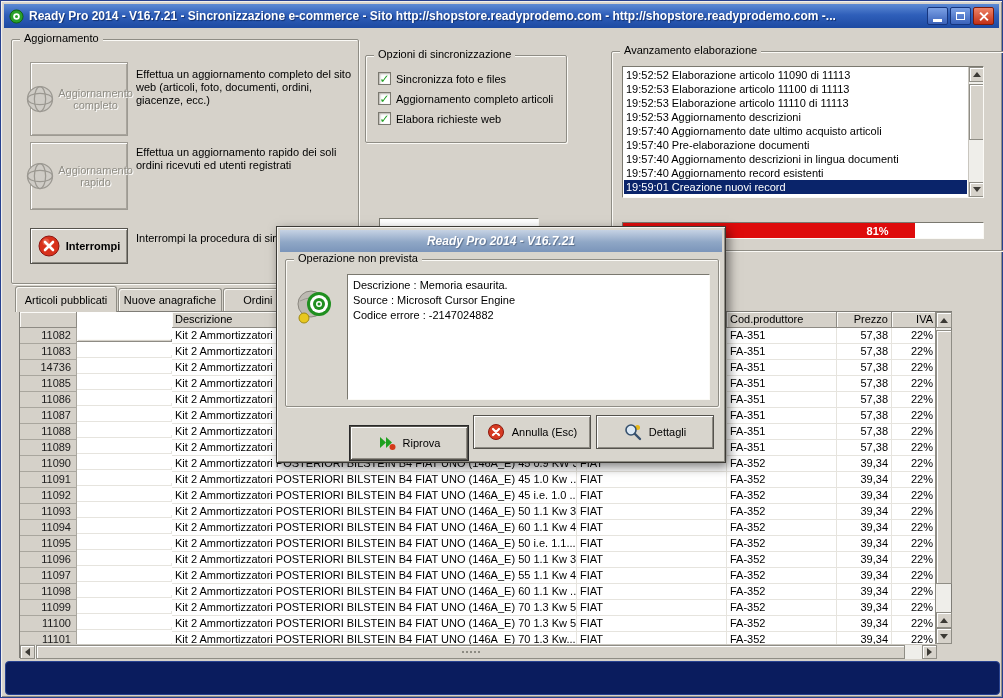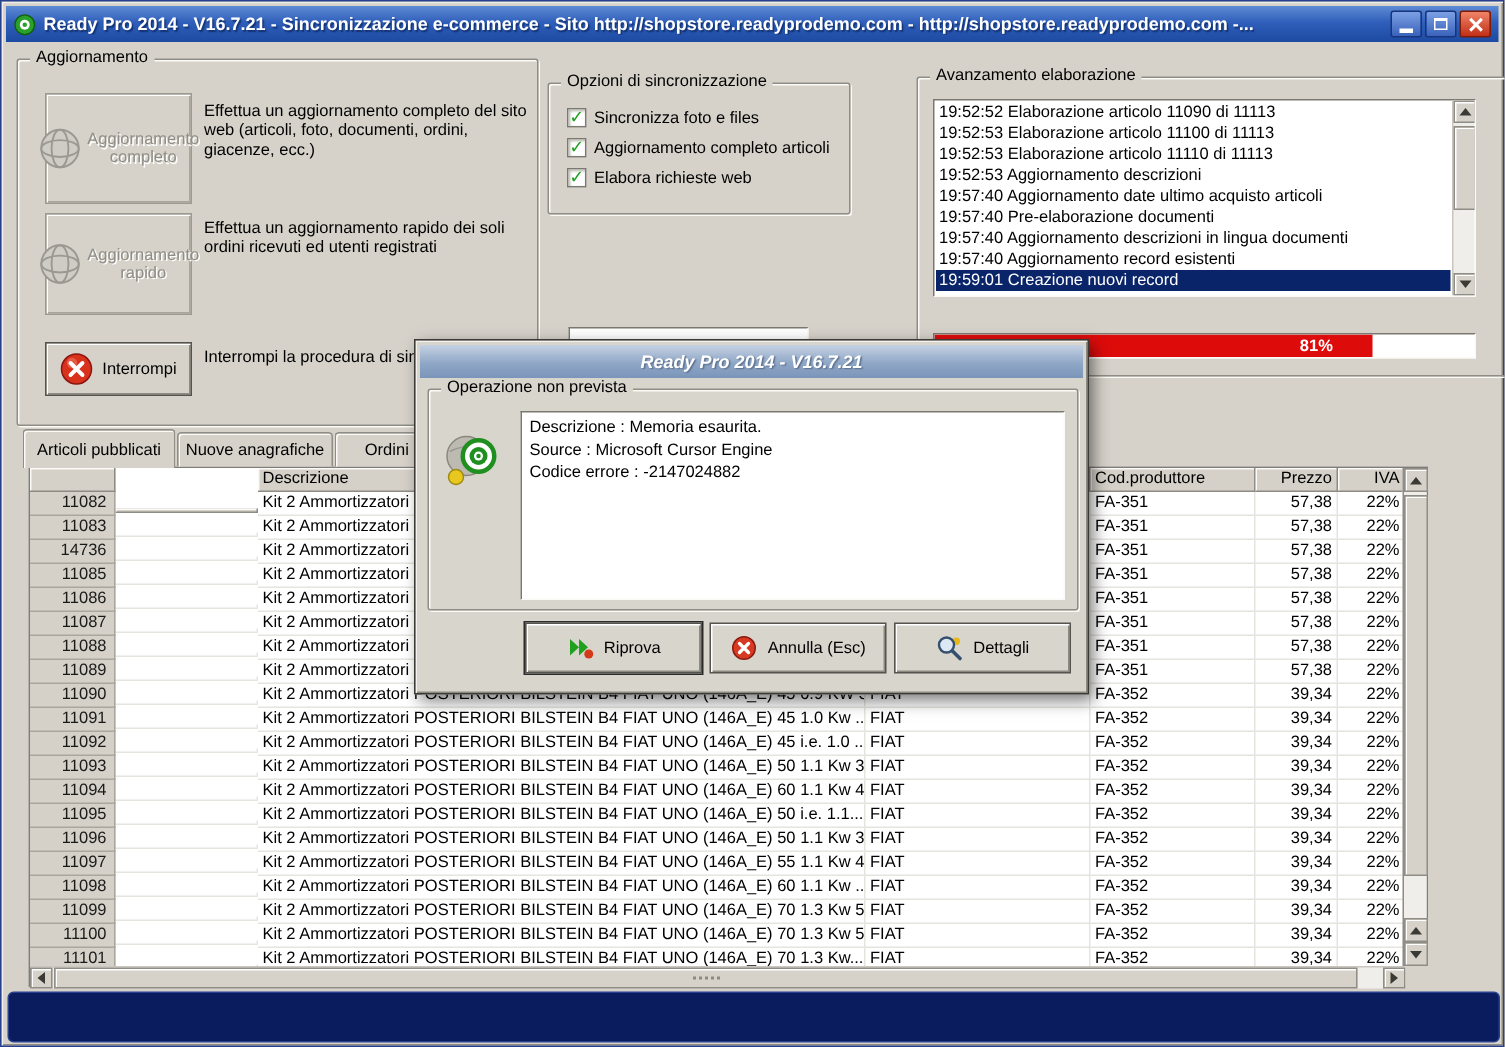--- a/index.html
+++ b/index.html
@@ -35,21 +35,21 @@
   .bigbtn { position:absolute; left:18px; width:98px; background:#d6d2ca; border:1px solid #9d9a92;
             box-shadow: inset 1px 1px 0 #ffffff, inset -1px -1px 0 #a9a59d; display:flex; flex-direction:row;
             align-items:center; justify-content:center; gap:3px; cursor:default; font-size:11px; }
   .bigbtn .bigbtn-label { color:#8f8d85; text-shadow:1px 1px 0 #fff; text-align:center; line-height:12px; }
   .bb-full { top:22px; height:74px; }
   .bb-quick { top:102px; height:68px; }
   .desc { position:absolute; left:124px; width:216px; line-height:13px; }
   .d1 { top:28px; } .d2 { top:106px; } .d3 { top:192px; }
   .stopbtn { position:absolute; left:18px; top:188px; width:98px; height:36px; background:#d6d2ca;
              border:1px solid #55534d; box-shadow: inset 1px 1px 0 #ffffff, inset -1px -1px 0 #8d8a82;
-             display:flex; align-items:center; justify-content:center; gap:6px; font-size:11px; cursor:pointer; }
+             display:flex; align-items:center; justify-content:center; gap:6px; font-size:11px; cursor:pointer;font-weight:bold; }
 
   .gb-options { left:364px; top:54px; width:202px; height:88px; }
   .cb-list { position:absolute; left:12px; top:16px; display:flex; flex-direction:column; gap:7px; }
   .cb-row { display:flex; align-items:center; gap:5px; cursor:pointer; }
   .cb-box { width:13px; height:13px; background:#fff; border:1px solid #7a786f;
             box-shadow: inset 1px 1px 2px #b3b0a8; display:flex; align-items:center; justify-content:center; }
   .checkmark { visibility:hidden; }
   .cb-row.checked .checkmark { visibility:visible; }
   .checkmark::before { content:"✓"; color:#1e9e1e; font-weight:bold; font-size:12px; line-height:11px; }
 
@@ -128,21 +128,21 @@
   .dlg-group { left:8px; top:32px; width:434px; height:148px; border-color:#8f8d85; }
   .dlg-group .legend { background:#d8d5cd; }
   .dlg-icon { position:absolute; left:18px; top:60px; }
   .msgbox { position:absolute; left:70px; top:47px; width:363px; height:126px; background:#fff;
             border:1px solid; border-color:#7a786f #fbfaf6 #fbfaf6 #7a786f; padding:3px 5px; overflow:hidden; }
   .msg-line { line-height:15px; white-space:nowrap; }
   .dlg-btn { position:absolute; top:188px; width:118px; height:34px; background:#d8d5cd; border:1px solid #55534d;
              box-shadow: inset 1px 1px 0 #ffffff, inset -1px -1px 0 #8d8a82; display:flex; align-items:center;
              justify-content:center; gap:7px; font-size:11px; font-family:inherit; cursor:pointer; }
   .dlg-btn.default { box-shadow: 0 0 0 1px #2a2a2a, inset 1px 1px 0 #ffffff, inset -1px -1px 0 #8d8a82; }
-  .b-retry { left:73px; } .b-cancel { left:196px; } .b-details { left:319px; }
+  .b-retry { left:73px;margin-top:11px; } .b-cancel { left:196px; } .b-details { left:319px; }
   .dlg-btn svg, .stopbtn svg, .bigbtn svg { display:block; }
 </style>
 </head>
 <body>
 
 <div class="window">
 
   <div class="titlebar">
     <span class="app-icon">
       <svg width="15" height="15" viewBox="0 0 16 16">

